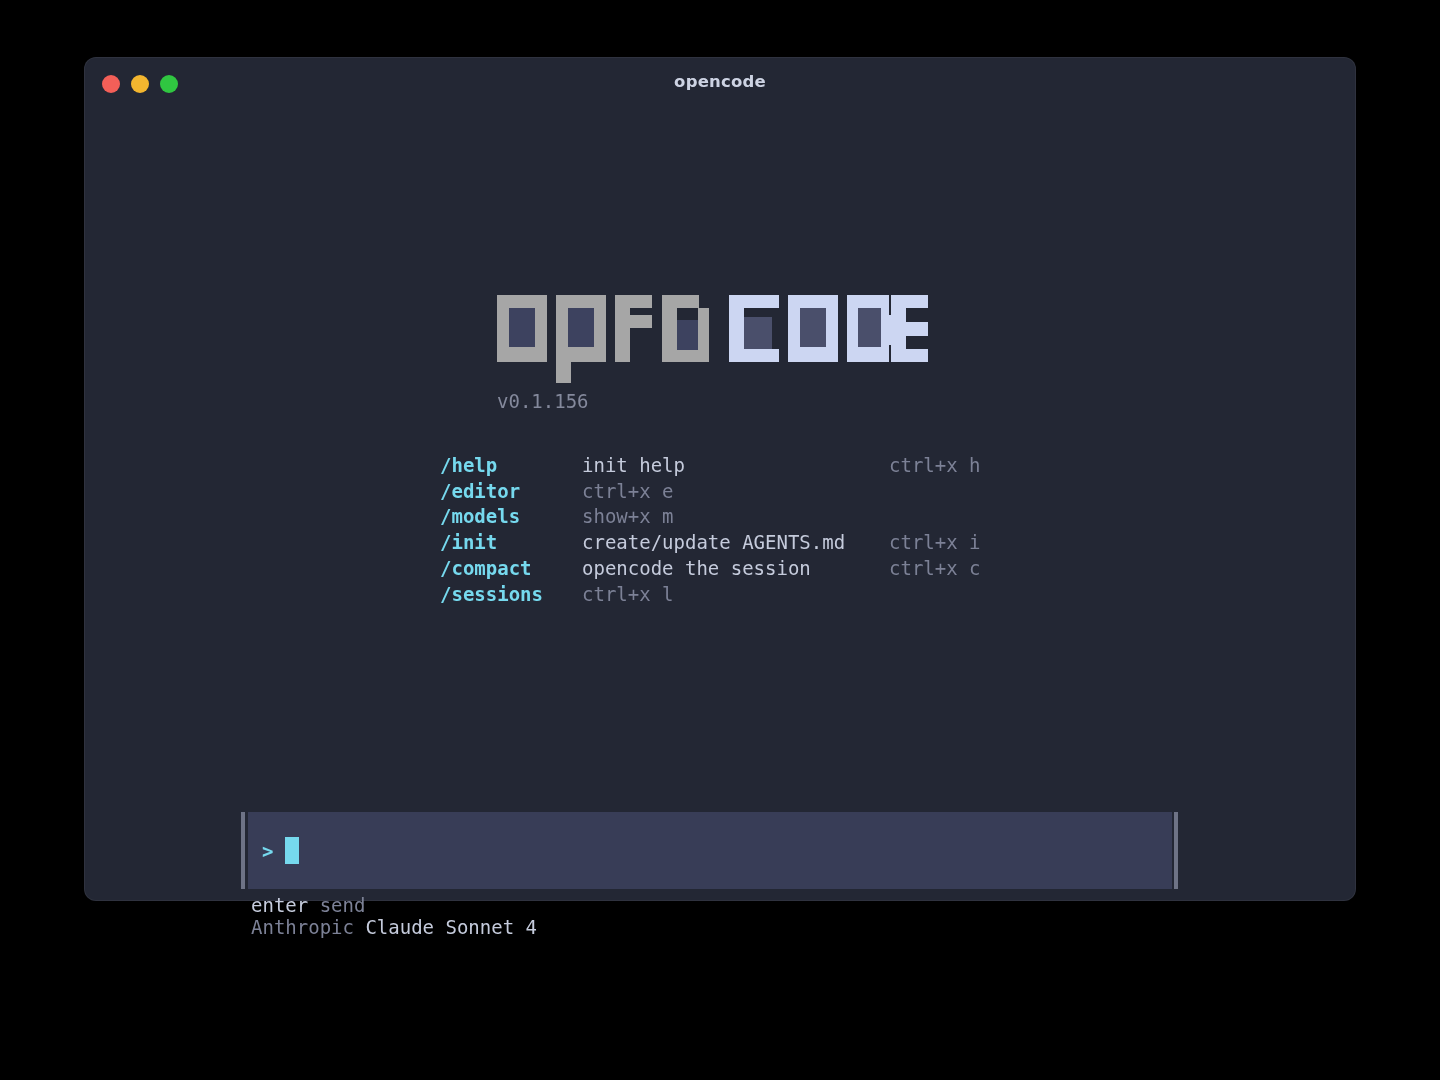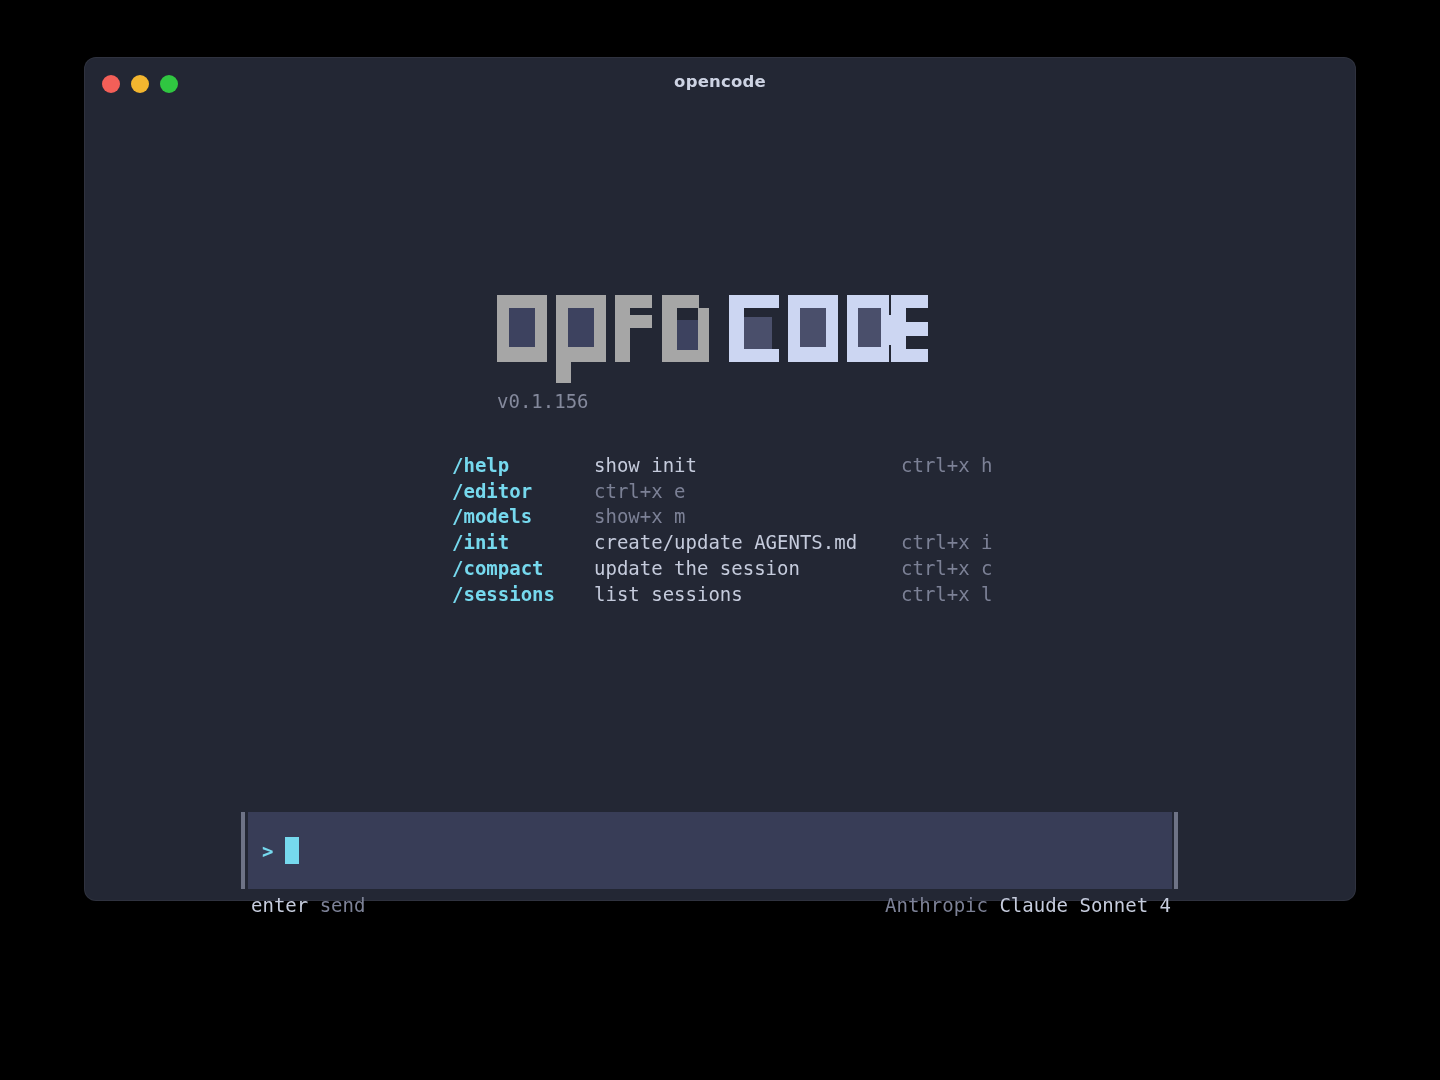--- a/index.html
+++ b/index.html
@@ -23,37 +23,37 @@
   .dot.yellow{left:47px;background:var(--traffic_yellow);}
   .dot.green{left:76px;background:var(--traffic_green);}
   .window-title{position:absolute;left:0;top:0;width:100%;height:48px;
                 display:flex;align-items:center;justify-content:center;
                 color:#cdd3e3;font-size:16.5px;font-weight:bold;letter-spacing:.2px;}
   
   .logo-wrap{position:absolute;left:413px;top:238px;width:431px;}
   .logo-wrap svg{display:block;}
   .version{margin-top:3px;text-align:left;color:var(--text_ver);}
   
-  .commands{position:absolute;left:356px;top:395px;margin-left:12px;}
+  .commands{position:absolute;left:356px;top:395px;}
   .cmd-row{display:flex;height:25.8px;align-items:center;white-space:pre;}
   .cmd{color:var(--accent_cyan);font-weight:bold;width:142px;}
   .desc{color:var(--text_bright);width:307px;}
   .keys{color:var(--text_dim);text-align:right;}
   
   .editor{position:absolute;left:0;top:755px;width:100%;height:77px;}
   .vbar{position:absolute;top:0;width:4px;height:77px;background:var(--bar_gray);}
   .vbar.left{left:157px;} .vbar.right{left:1090px;}
   .inputbox{position:absolute;left:164px;top:0;width:924px;height:77px;
             background:var(--input_bg);display:flex;align-items:center;
             padding-left:14px;box-sizing:border-box;cursor:text;}
   .prompt{color:var(--accent_cyan);font-weight:bold;}
   .cursor-block{display:inline-block;width:14px;height:27px;background:var(--accent_cyan);margin-left:12px;}
   
   .statusbar{position:absolute;left:167px;top:837px;width:920px;
-             display:flex;justify-content:space-between;white-space:pre;}
+             display:flex;justify-content:space-between;white-space:pre;flex-direction:column;}
   .bright{color:var(--text_bright);}
   .dim{color:var(--text_dim);}
 </style>
 </head>
 <body>
 
 <div class="window">
 
   <div class="titlebar">
     <div class="window-title">opencode</div>
@@ -88,26 +88,26 @@
         <rect x="361" y="13" width="23" height="39" fill="#4a4f6b"></rect>
         <rect x="394" y="0" width="37" height="13" fill="#ccd6f2"></rect>
         <rect x="394" y="27" width="37" height="14" fill="#ccd6f2"></rect>
         <rect x="394" y="54" width="37" height="13" fill="#ccd6f2"></rect>
         <rect x="394" y="0" width="15" height="67" fill="#ccd6f2"></rect>
       </svg>
     <div class="version mono">v0.1.156</div>
   </div>
 
   <div class="commands mono" id="commands">
-      <div class="cmd-row"><span class="cmd">/help</span><span class="desc">show init</span><span class="keys">ctrl+x h</span></div>
+      <div class="cmd-row"><span class="cmd">/help</span><span class="desc">init help</span><span class="keys">ctrl+x h</span></div>
       <div class="cmd-row"><span class="cmd">/editor</span><span class="keys">ctrl+x e</span></div>
       <div class="cmd-row"><span class="cmd">/models</span><span class="keys">show+x m</span></div>
       <div class="cmd-row"><span class="cmd">/init</span><span class="desc">create/update AGENTS.md</span><span class="keys">ctrl+x i</span></div>
-      <div class="cmd-row"><span class="cmd">/compact</span><span class="desc">update the session</span><span class="keys">ctrl+x c</span></div>
-      <div class="cmd-row"><span class="cmd">/sessions</span><span class="desc">list sessions</span><span class="keys">ctrl+x l</span></div>
+      <div class="cmd-row"><span class="cmd">/compact</span><span class="desc">opencode the session</span><span class="keys">ctrl+x c</span></div>
+      <div class="cmd-row"><span class="cmd">/sessions</span><span class="keys">ctrl+x l</span></div>
     </div>
 
   <div class="editor">
     <div class="vbar left"></div>
     <div class="inputbox mono">
       <span class="prompt">&gt;</span>
       <span></span>
       <span class="cursor-block"></span>
     </div>
     <div class="vbar right"></div>

